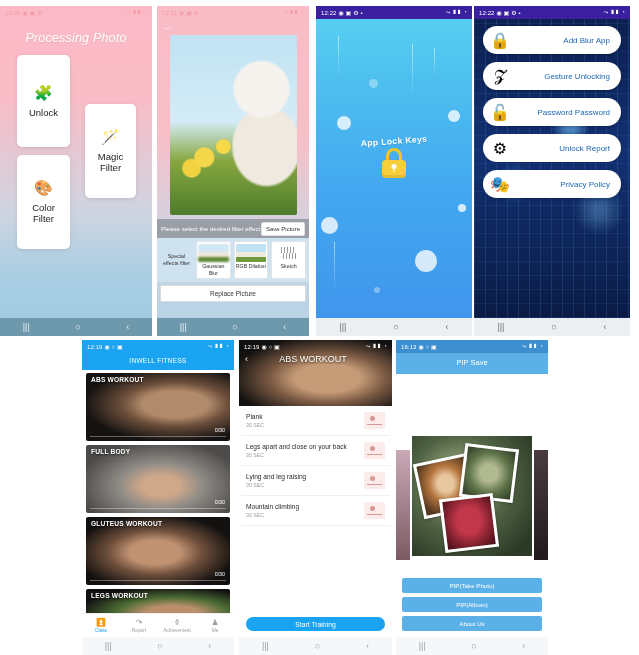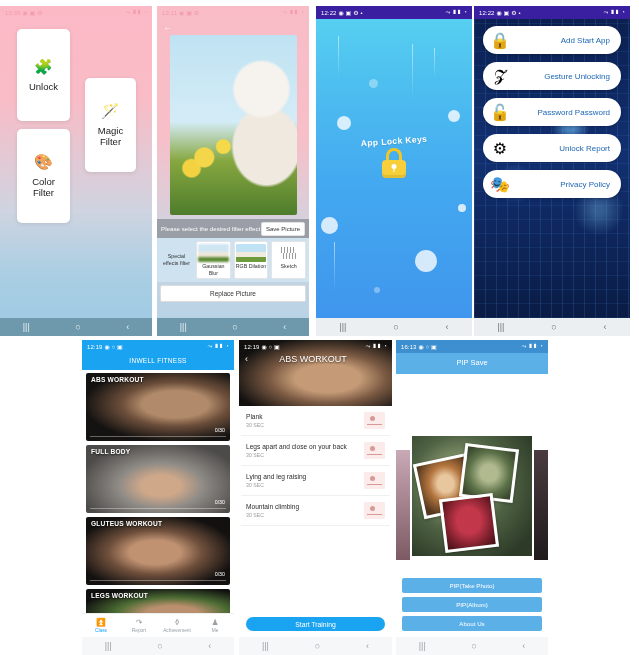--- a/index.html
+++ b/index.html
@@ -219,20 +219,21 @@
   <div class="phone" id="p1">
     <div class="statusbar">
       <div class="sb-left">
         <span>10:39</span>
         <span>◉ ▣ ⚙</span>
       </div>
       <div class="sb-right">
         <span>⤳ ▮▮ ◔</span>
       </div>
     </div>
+    <div class="title">Processing Photo</div>
     <div class="cards">
       <div class="pcard" id="c-jigsaw">
         <span class="ic">🧩</span>
         <span>Unlock</span>
       </div>
       <div class="pcard" id="c-magic">
         <span class="ic">🪄</span>
         <span style="white-space:pre-line">Magic
 Filter</span>
       </div>
@@ -334,21 +335,21 @@
         <span>12:22</span>
         <span>◉ ▣ ⚙ •</span>
       </div>
       <div class="sb-right">
         <span>⤳ ▮▮ ◔</span>
       </div>
     </div>
     <div class="lmlist">
       <div class="lmbtn">
         <span class="lmic">🔒</span>
-        <span class="lmlabel">Add Start App</span>
+        <span class="lmlabel">Add Blur App</span>
       </div>
       <div class="lmbtn">
         <span class="lmic">𝓩</span>
         <span class="lmlabel">Gesture Unlocking</span>
       </div>
       <div class="lmbtn">
         <span class="lmic">🔓</span>
         <span class="lmlabel">Password Password</span>
       </div>
       <div class="lmbtn">

